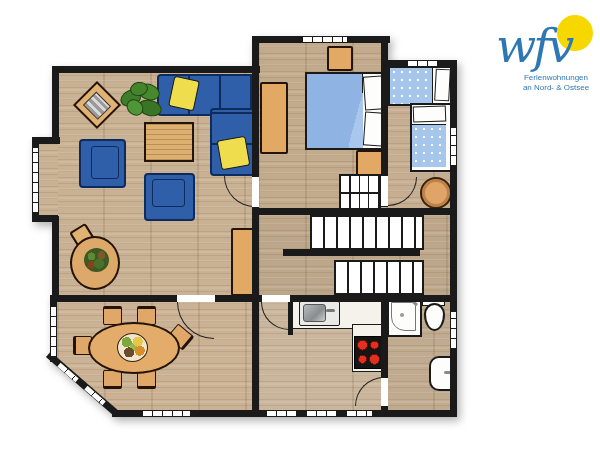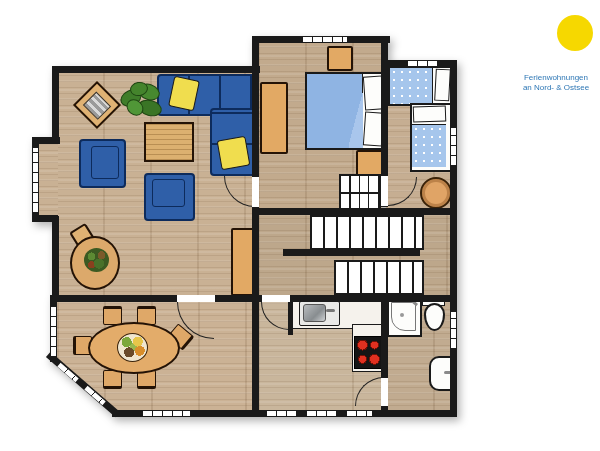--- a/index.html
+++ b/index.html
@@ -224,16 +224,17 @@
   <div class="gap" style="left:261px;top:295px;width:28px;height:7px;border-left:1.5px solid #1a1a1a;border-right:1.5px solid #1a1a1a;"></div>
   <div class="arc" style="left:261px;top:302px;width:27px;height:27px;border-left:1.5px solid #222;border-bottom:1.5px solid #222;border-bottom-left-radius:100%;"></div>
 
   <div class="gap" style="left:381px;top:377px;width:7px;height:28px;border-top:1.5px solid #1a1a1a;border-bottom:1.5px solid #1a1a1a;"></div>
   <div class="arc" style="left:355px;top:377px;width:28px;height:28px;border-left:1.5px solid #222;border-top:1.5px solid #222;border-top-left-radius:100%;"></div>
 
  </div>
 
  <div class="abs" style="left:488px;top:8px;width:110px;height:95px;">
    <div class="sun" style="left:69px;top:7px;width:36px;height:36px;"></div>
+   <div class="logo-wfv" style="left:8px;top:14px;">wfv</div>
    <div class="logo-tag" style="left:22px;top:65px;">Ferienwohnungen</div>
    <div class="logo-tag" style="left:22px;top:75px;">an Nord- &amp; Ostsee</div>
  </div>
 </div>
 
 </body></html>

